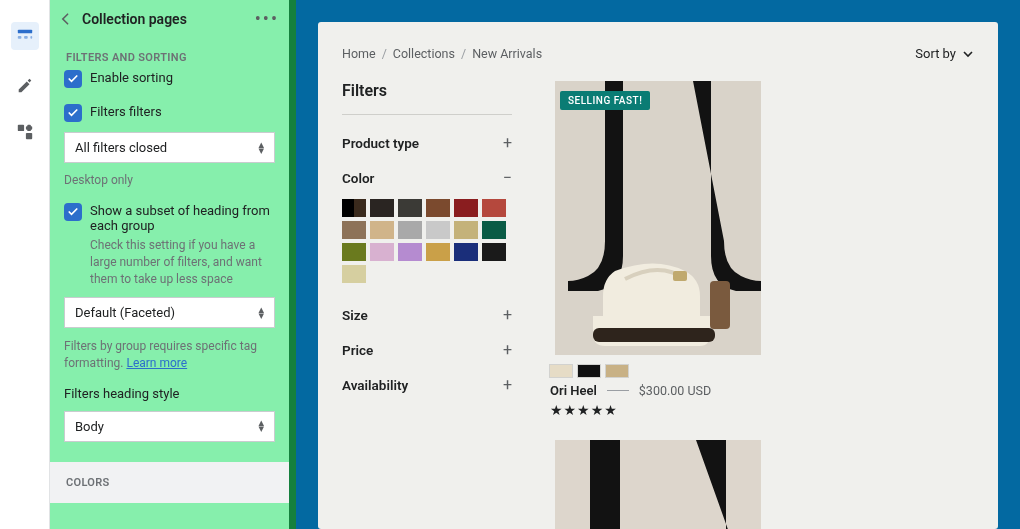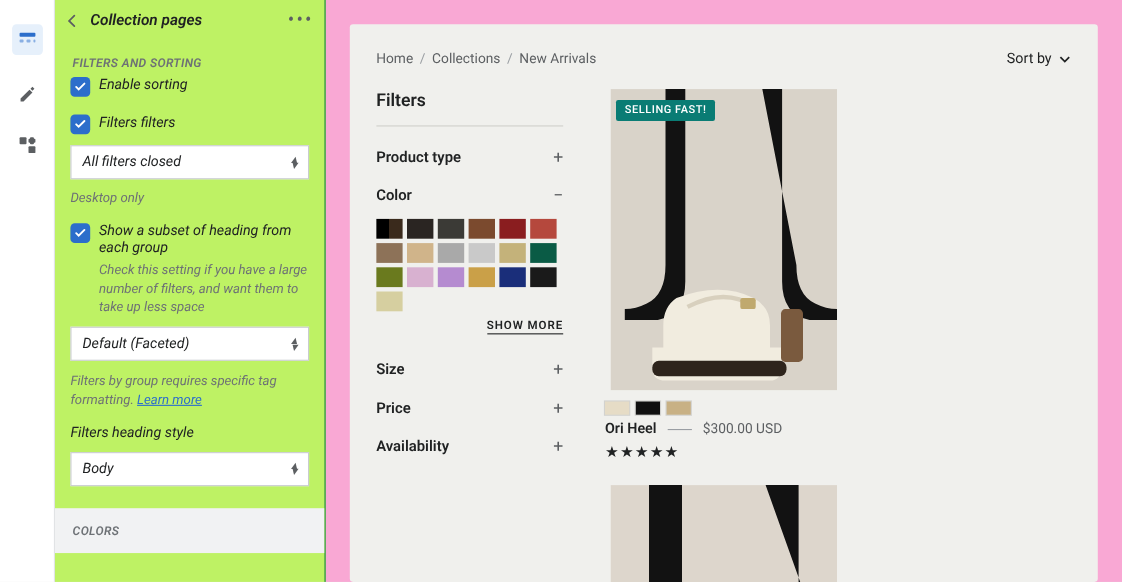--- a/index.html
+++ b/index.html
@@ -24,28 +24,27 @@
   align-items: center;
   padding-top: 22px;
   gap: 26px;
 }
 .rail-icon { width:20px; height:20px; color:#5c5f62; display:flex; align-items:center; justify-content:center; cursor:pointer;}
 .rail-icon.active { color:#2c6ecb; background:#e6f0fb; border-radius:4px; padding:4px; width:28px; height:28px;}
 
 
 .sidebar {
   width: 246px;
-  background: #bef264;
-  border-right: 1px solid #15803d;
+  background: #86efac;
+  border-right: 7px solid #15803d;
   display: flex;
   flex-direction: column;
   font-size: 13px;
   color: #202223;
   position: relative;
-  font-style: italic;
 }
 .sb-head {
   display:flex; align-items:center; justify-content:space-between;
   padding: 8px 10px 8px 6px;
 }
 .sb-head-left { display:flex; align-items:center; gap:6px; }
 .sb-back { width:20px; height:20px; display:flex; align-items:center; justify-content:center; cursor:pointer; color:#5c5f62;}
 .sb-title { font-weight:600; font-size:14px;}
 .sb-more { font-size:18px; color:#5c5f62; letter-spacing:2px; cursor:pointer;}
 .rb1 { position:absolute; border:2px solid #e02020; top:14px; left:62px; width:155px; height:34px; pointer-events:none;}
@@ -77,21 +76,21 @@
 .help { color:#6d7175; font-size:12px; line-height:1.4; }
 .link { color:#2c6ecb; text-decoration:underline; cursor:pointer;}
 .sub { padding-left:26px; display:flex; flex-direction:column; gap:4px;}
 .sb-footer-section {
   margin: 10px -14px -20px -14px;
   background:#f1f2f3; padding:14px 16px; font-size:11px; letter-spacing:0.03em; color:#6d7175; font-weight:600;
 }
 
 
 .preview-wrap {
-  flex:1; background:#f9a8d4; padding: 22px 22px 0 22px; overflow:hidden;
+  flex:1; background:#0369a1; padding: 22px 22px 0 22px; overflow:hidden;
 }
 .preview {
   background:#f0f0ed; width:100%; height:100%; border-radius:3px;
   padding: 24px 24px 0 24px;
   display:flex; flex-direction:column;
 }
 .prev-top {
   display:flex; justify-content:space-between; align-items:center; margin-bottom:20px;
   font-size:13px; color:#202223;
 }
@@ -281,23 +280,20 @@
               <div class="sw" style="background: rgb(201, 201, 201);"></div>
               <div class="sw" style="background: rgb(196, 178, 122);"></div>
               <div class="sw" style="background: rgb(10, 91, 69);"></div>
               <div class="sw" style="background: rgb(106, 122, 30);"></div>
               <div class="sw" style="background: rgb(216, 177, 208);"></div>
               <div class="sw" style="background: rgb(181, 139, 208);"></div>
               <div class="sw" style="background: rgb(202, 160, 72);"></div>
               <div class="sw" style="background: rgb(26, 46, 122);"></div>
               <div class="sw" style="background: rgb(26, 26, 26);"></div>
               <div class="sw" style="background: rgb(214, 207, 160);"></div>
-            </div>
-          <div class="clearfix">
-              <span class="showmore">SHOW MORE</span>
             </div>
           <div class="fgrp" style="margin-top:14px;">
             <span>Size</span>
               <span class="pm">+</span>
           </div>
           <div class="fgrp">
             <span>Price</span>
               <span class="pm">+</span>
           </div>
           <div class="fgrp">

